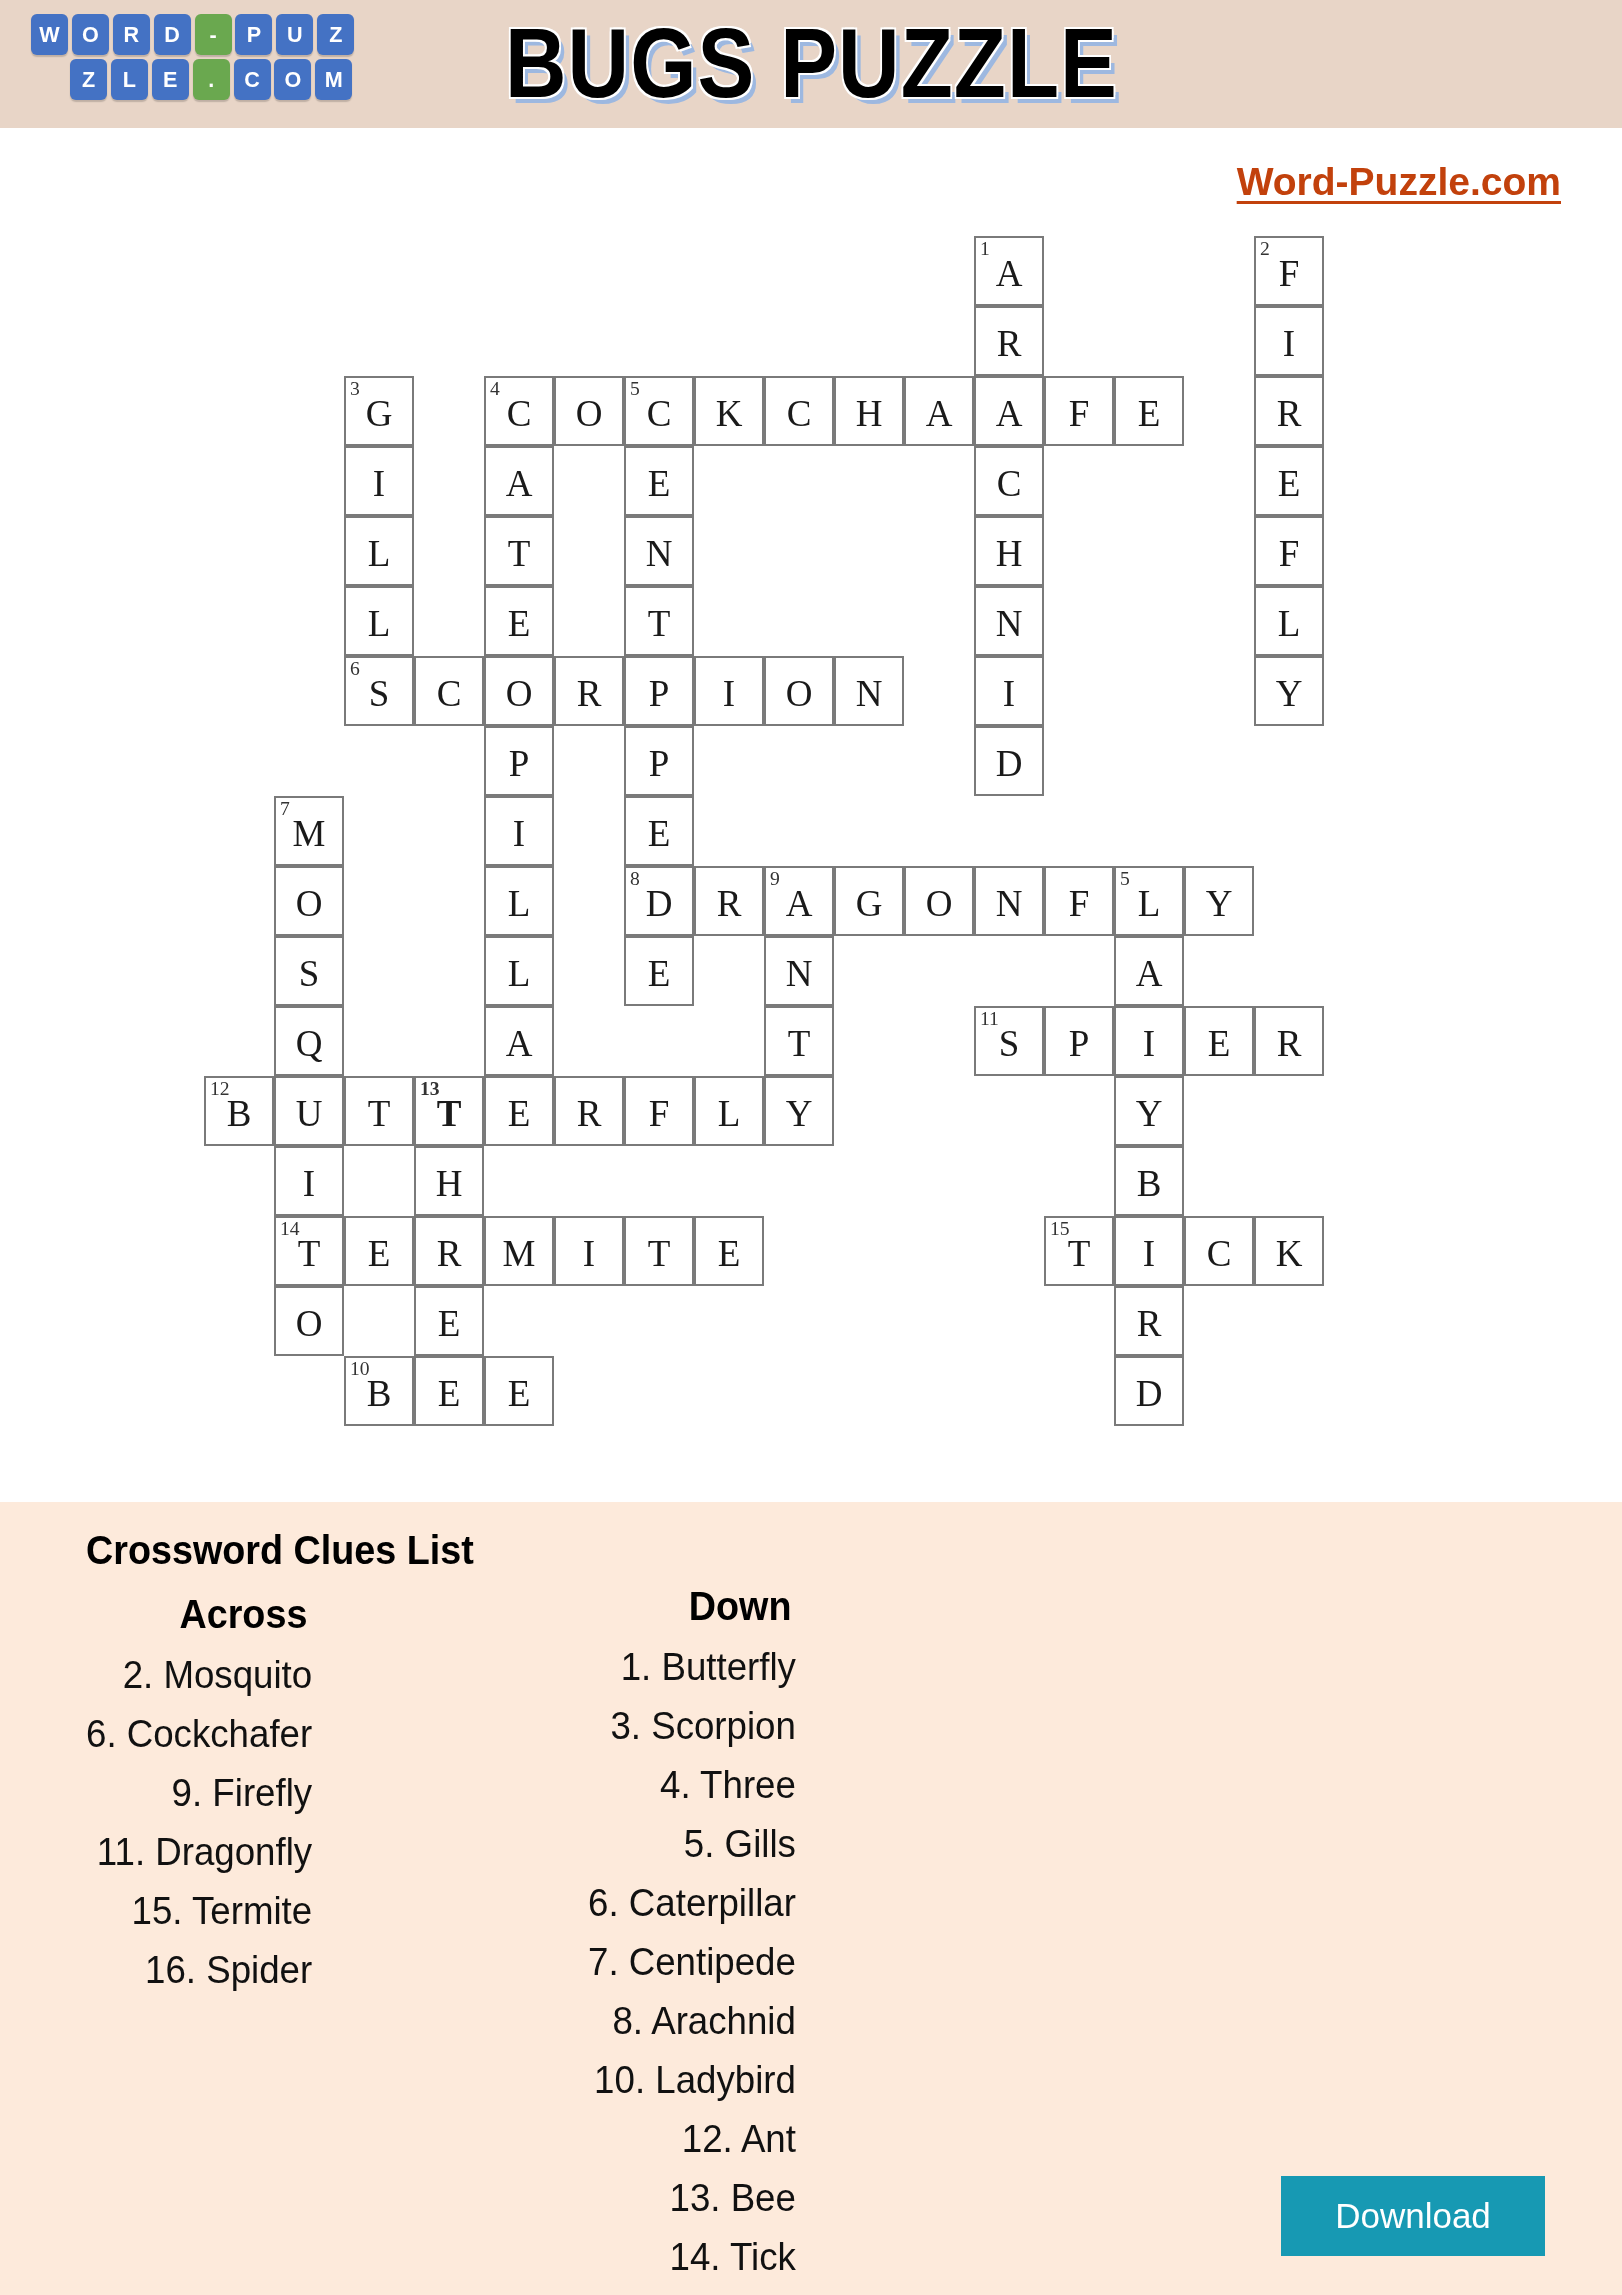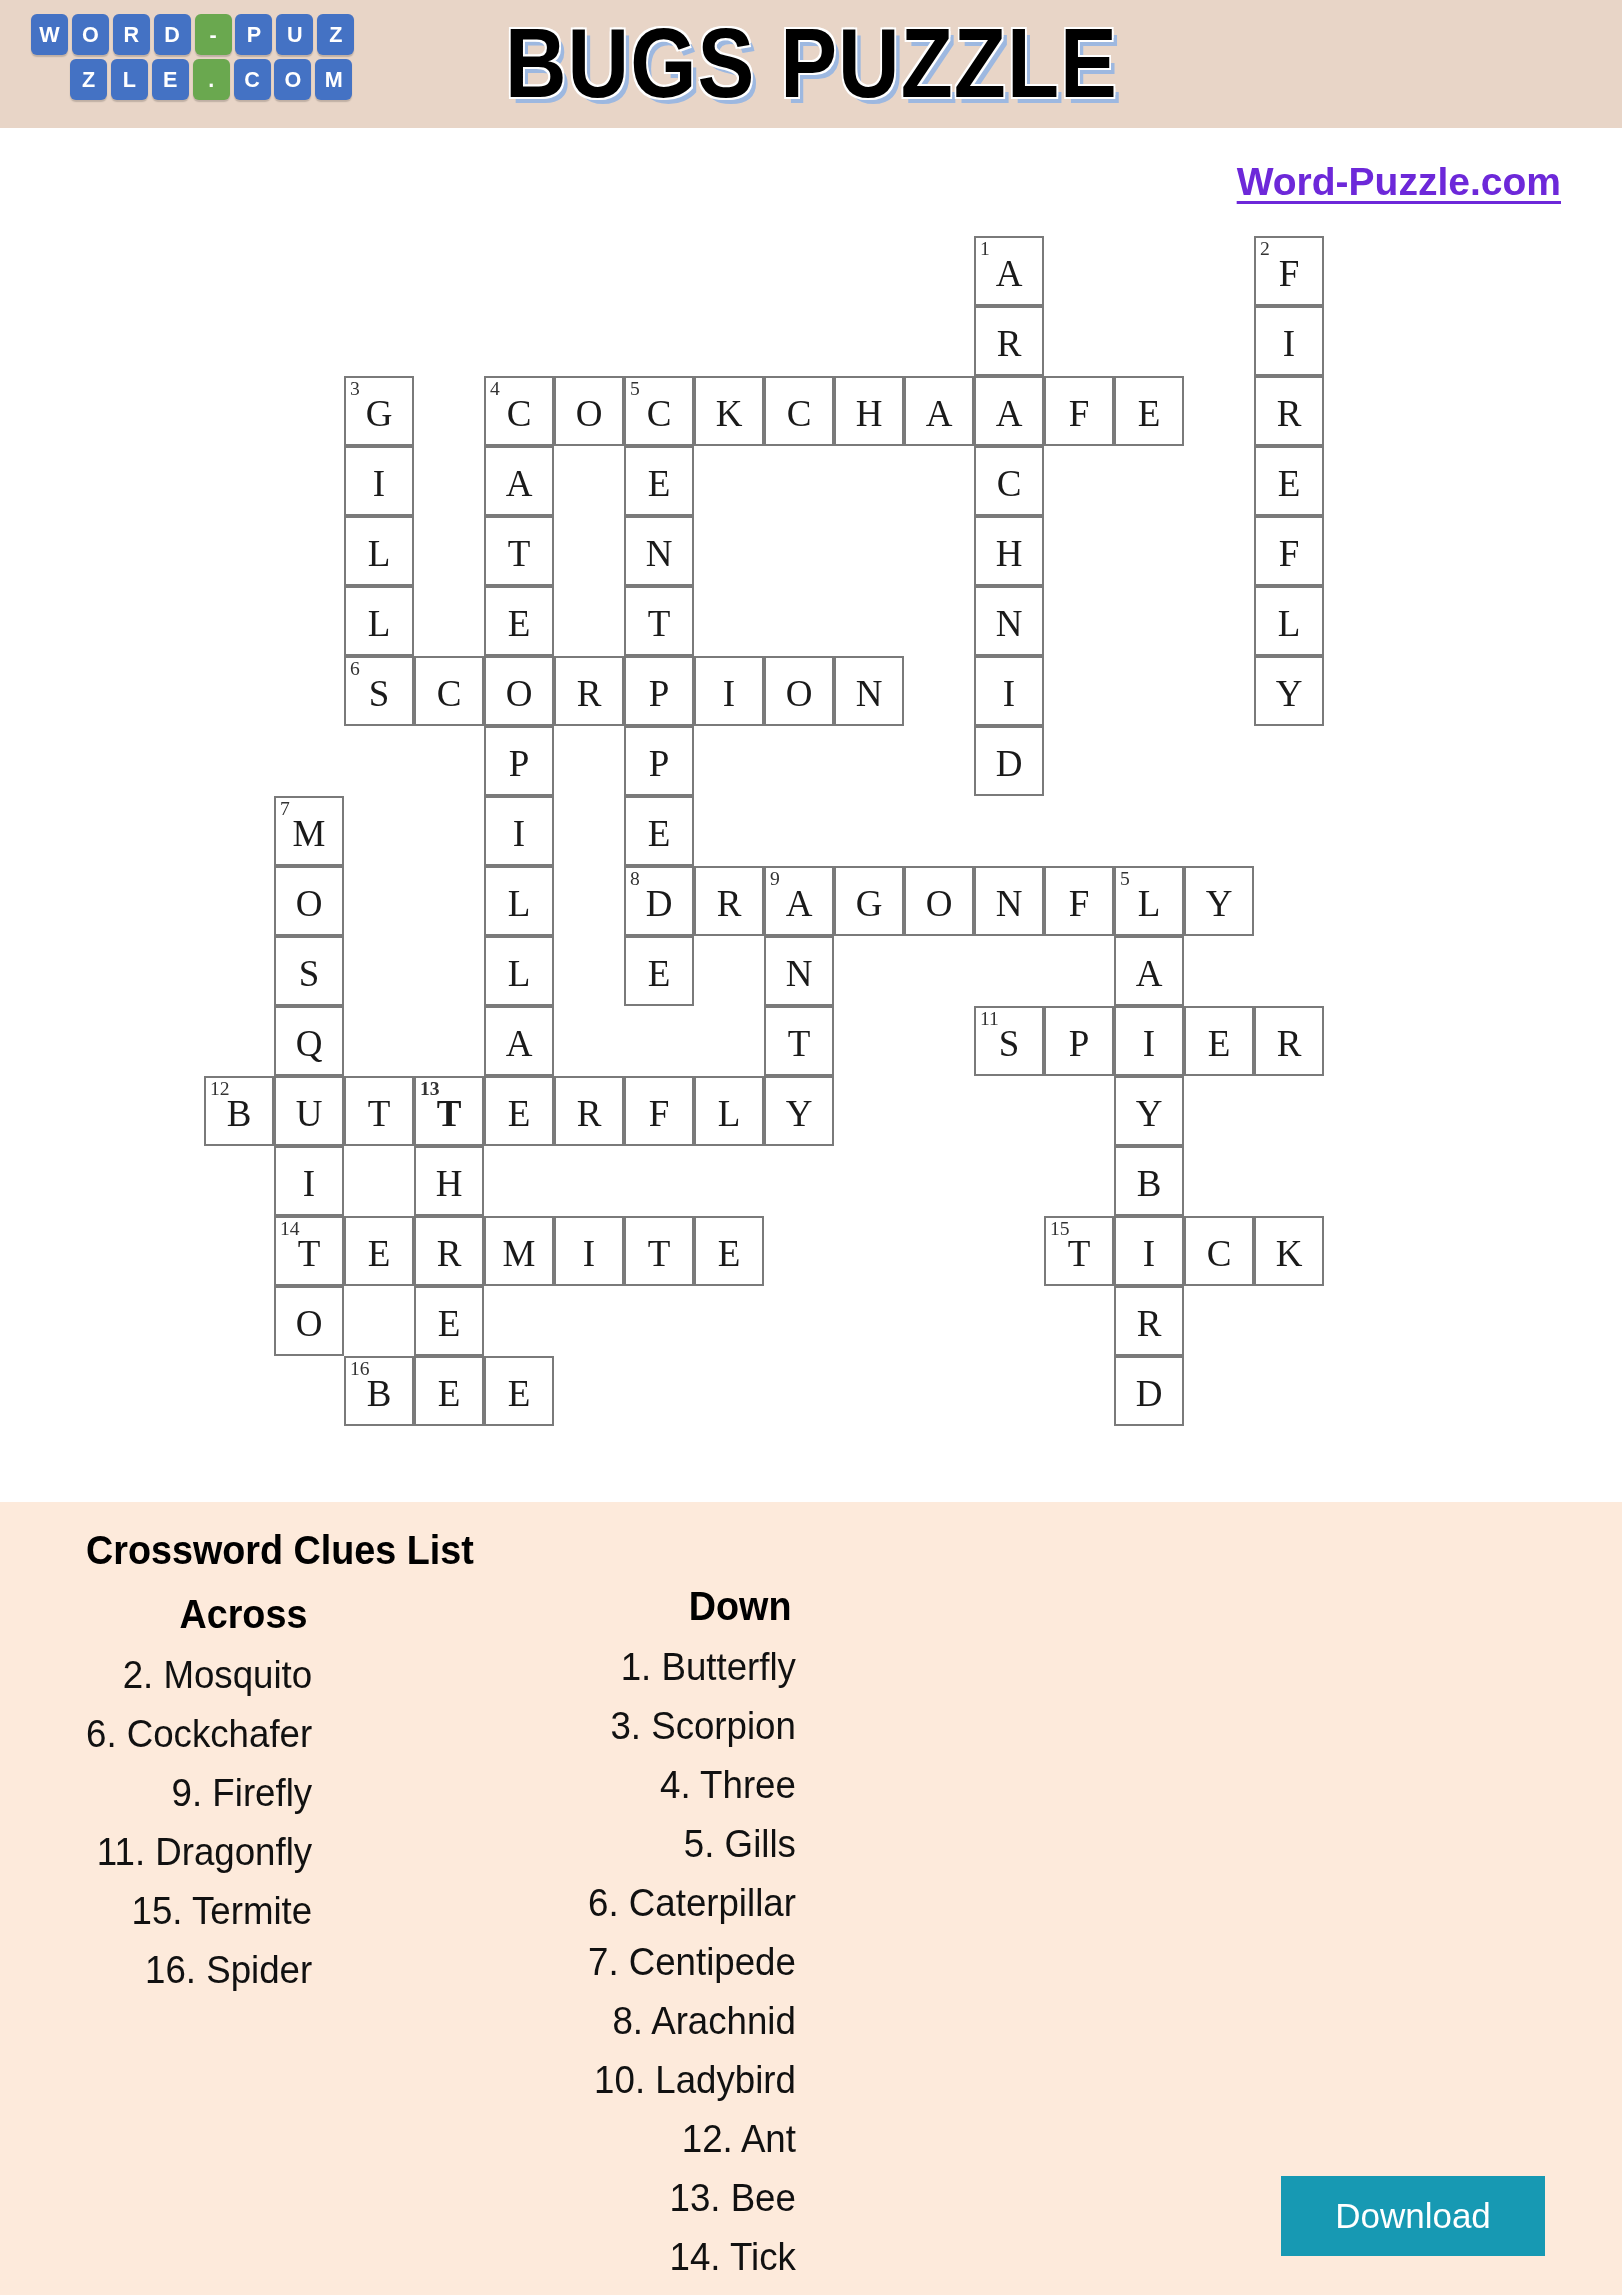--- a/index.html
+++ b/index.html
@@ -41,21 +41,21 @@
     text-shadow:
        -2px -2px 0 #ffffff,  2px -2px 0 #ffffff,
        -2px  2px 0 #ffffff,  2px  2px 0 #ffffff,
         5.9px 5.9px 0 #9db8e0;
     line-height:118px;
   }
 
   #site-link{
     position:absolute;right:62px;top:160px;
     font-size:39px;font-weight:bold;
-    color:#6d28d9;text-decoration:underline;
+    color:#c2410c;text-decoration:underline;
     text-underline-offset:5.9px;
     font-family:"Liberation Sans", sans-serif;
     white-space:nowrap;
   }
 
   
   #grid-area{
     position:absolute;left:0;top:216px;width:1623px;height:1283px;
     background:#ffffff;
   }
@@ -447,21 +447,21 @@
     <div class="cell" style="left: 274px; top: 1070px;">
       <span class="letter">O</span>
     </div>
     <div class="cell" style="left: 414px; top: 1070px;">
       <span class="letter">E</span>
     </div>
     <div class="cell" style="left: 1114px; top: 1070px;">
       <span class="letter">R</span>
     </div>
     <div class="cell" style="left: 344px; top: 1140px;">
-      <span class="num">16</span>
+      <span class="num">10</span>
       <span class="letter">B</span>
     </div>
     <div class="cell" style="left: 414px; top: 1140px;">
       <span class="letter">E</span>
     </div>
     <div class="cell" style="left: 484px; top: 1140px;">
       <span class="letter">E</span>
     </div>
     <div class="cell" style="left: 1114px; top: 1140px;">
       <span class="letter">D</span>

